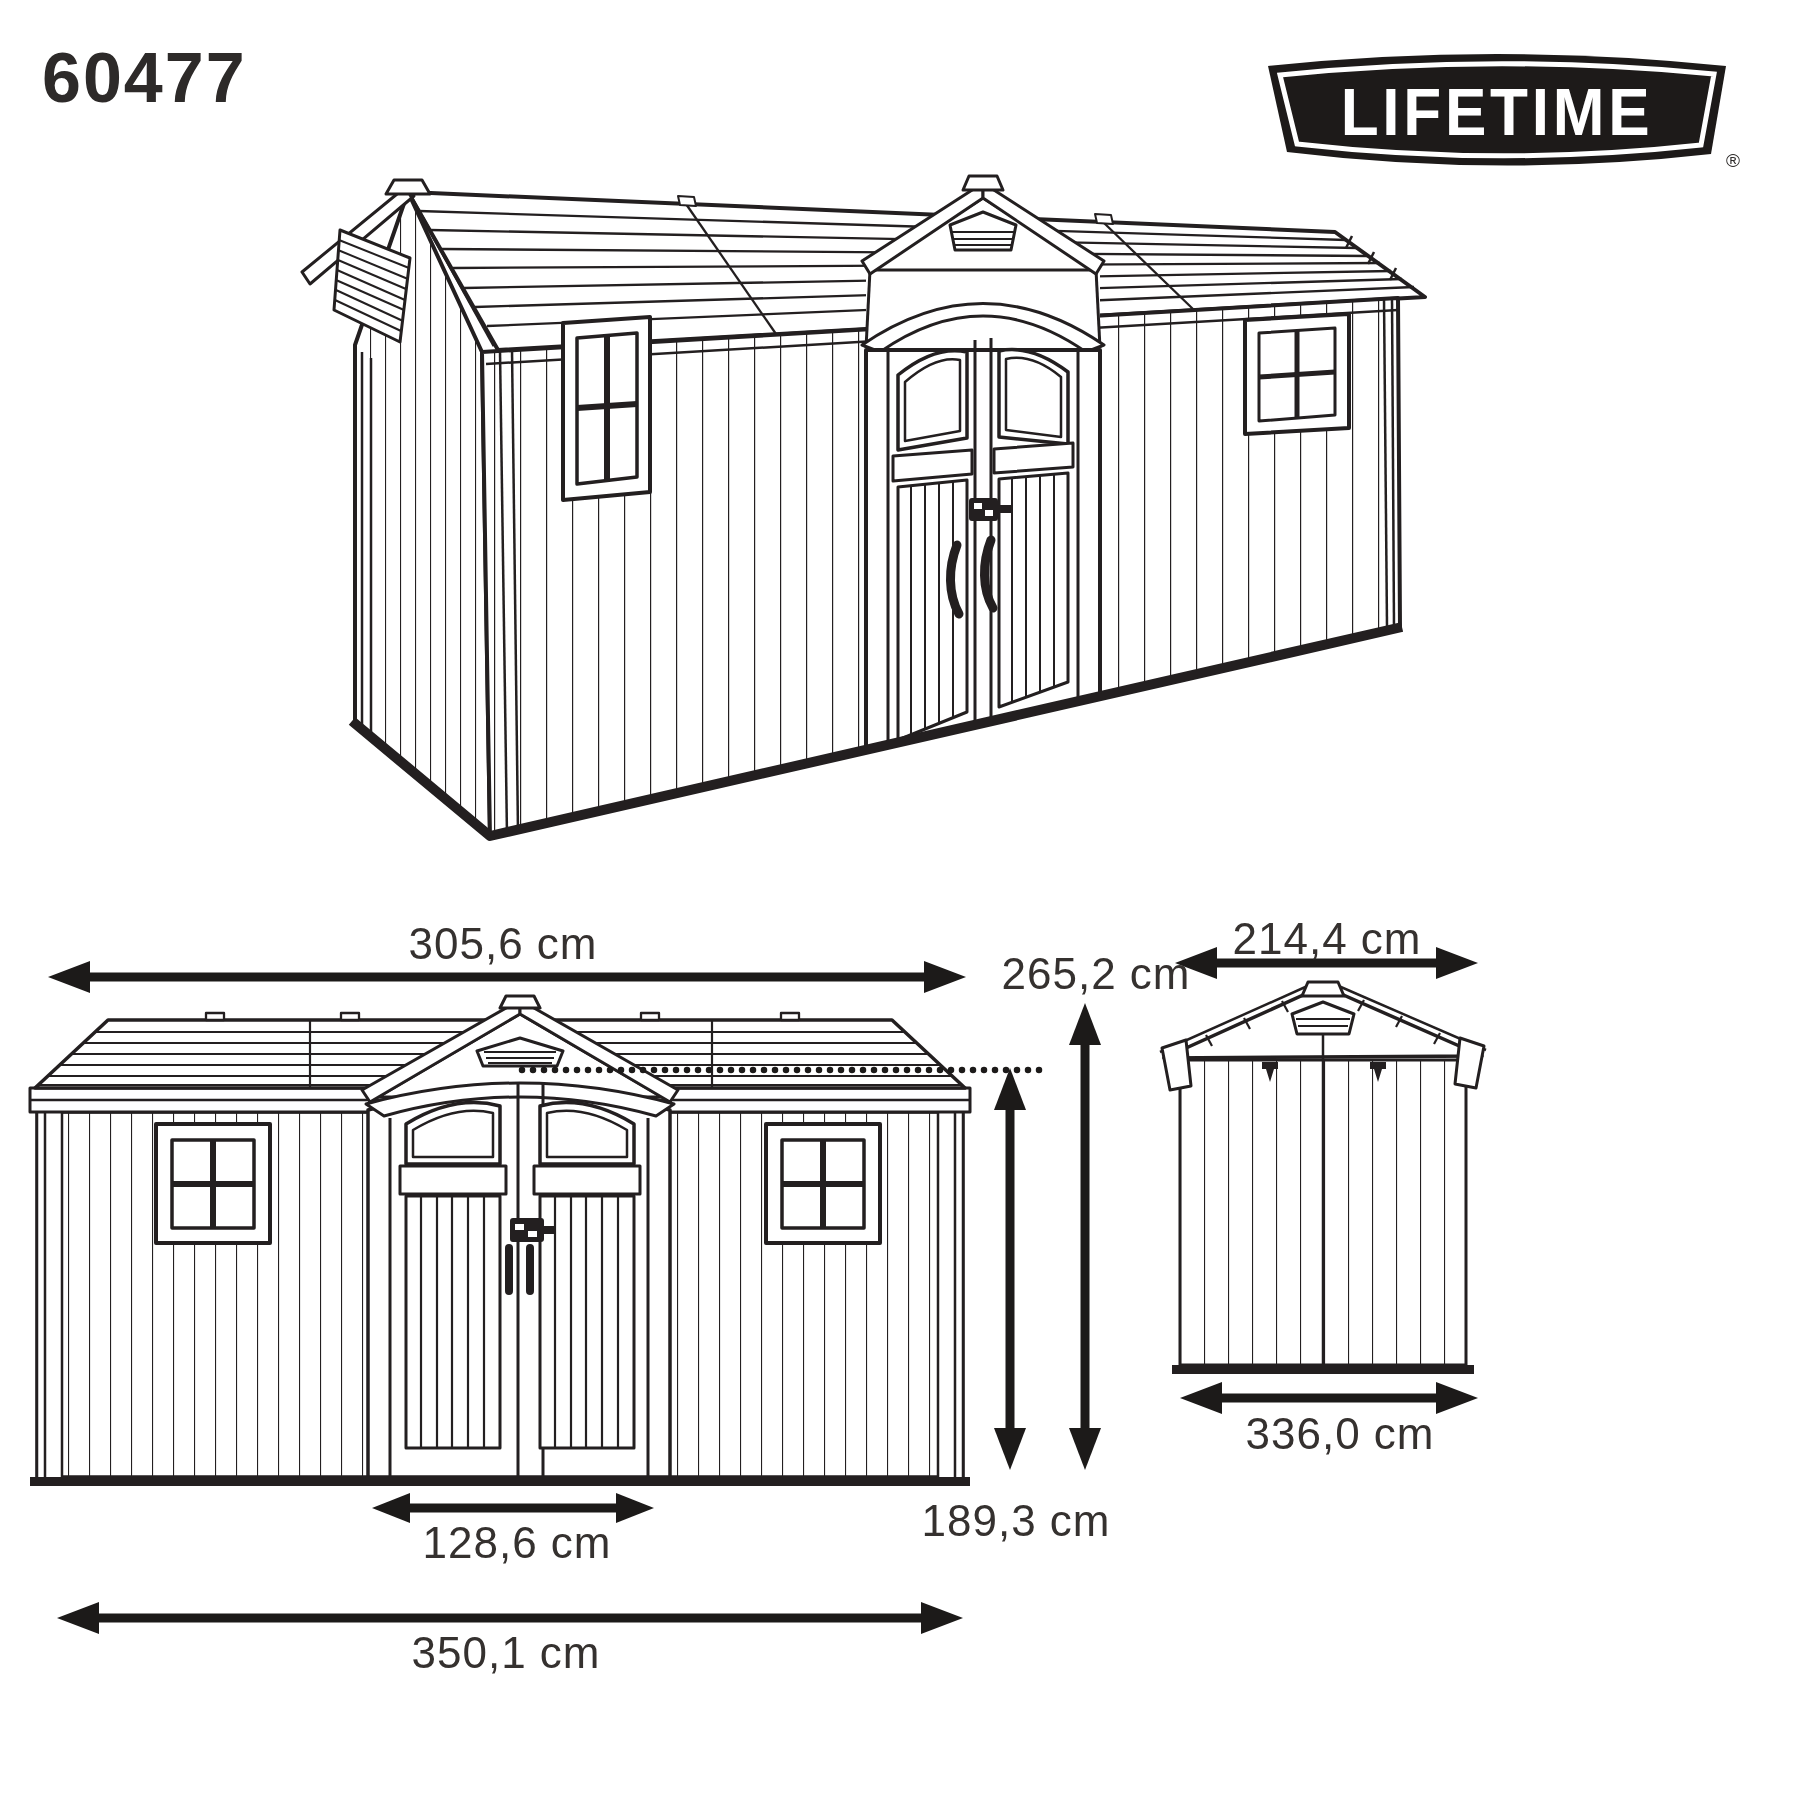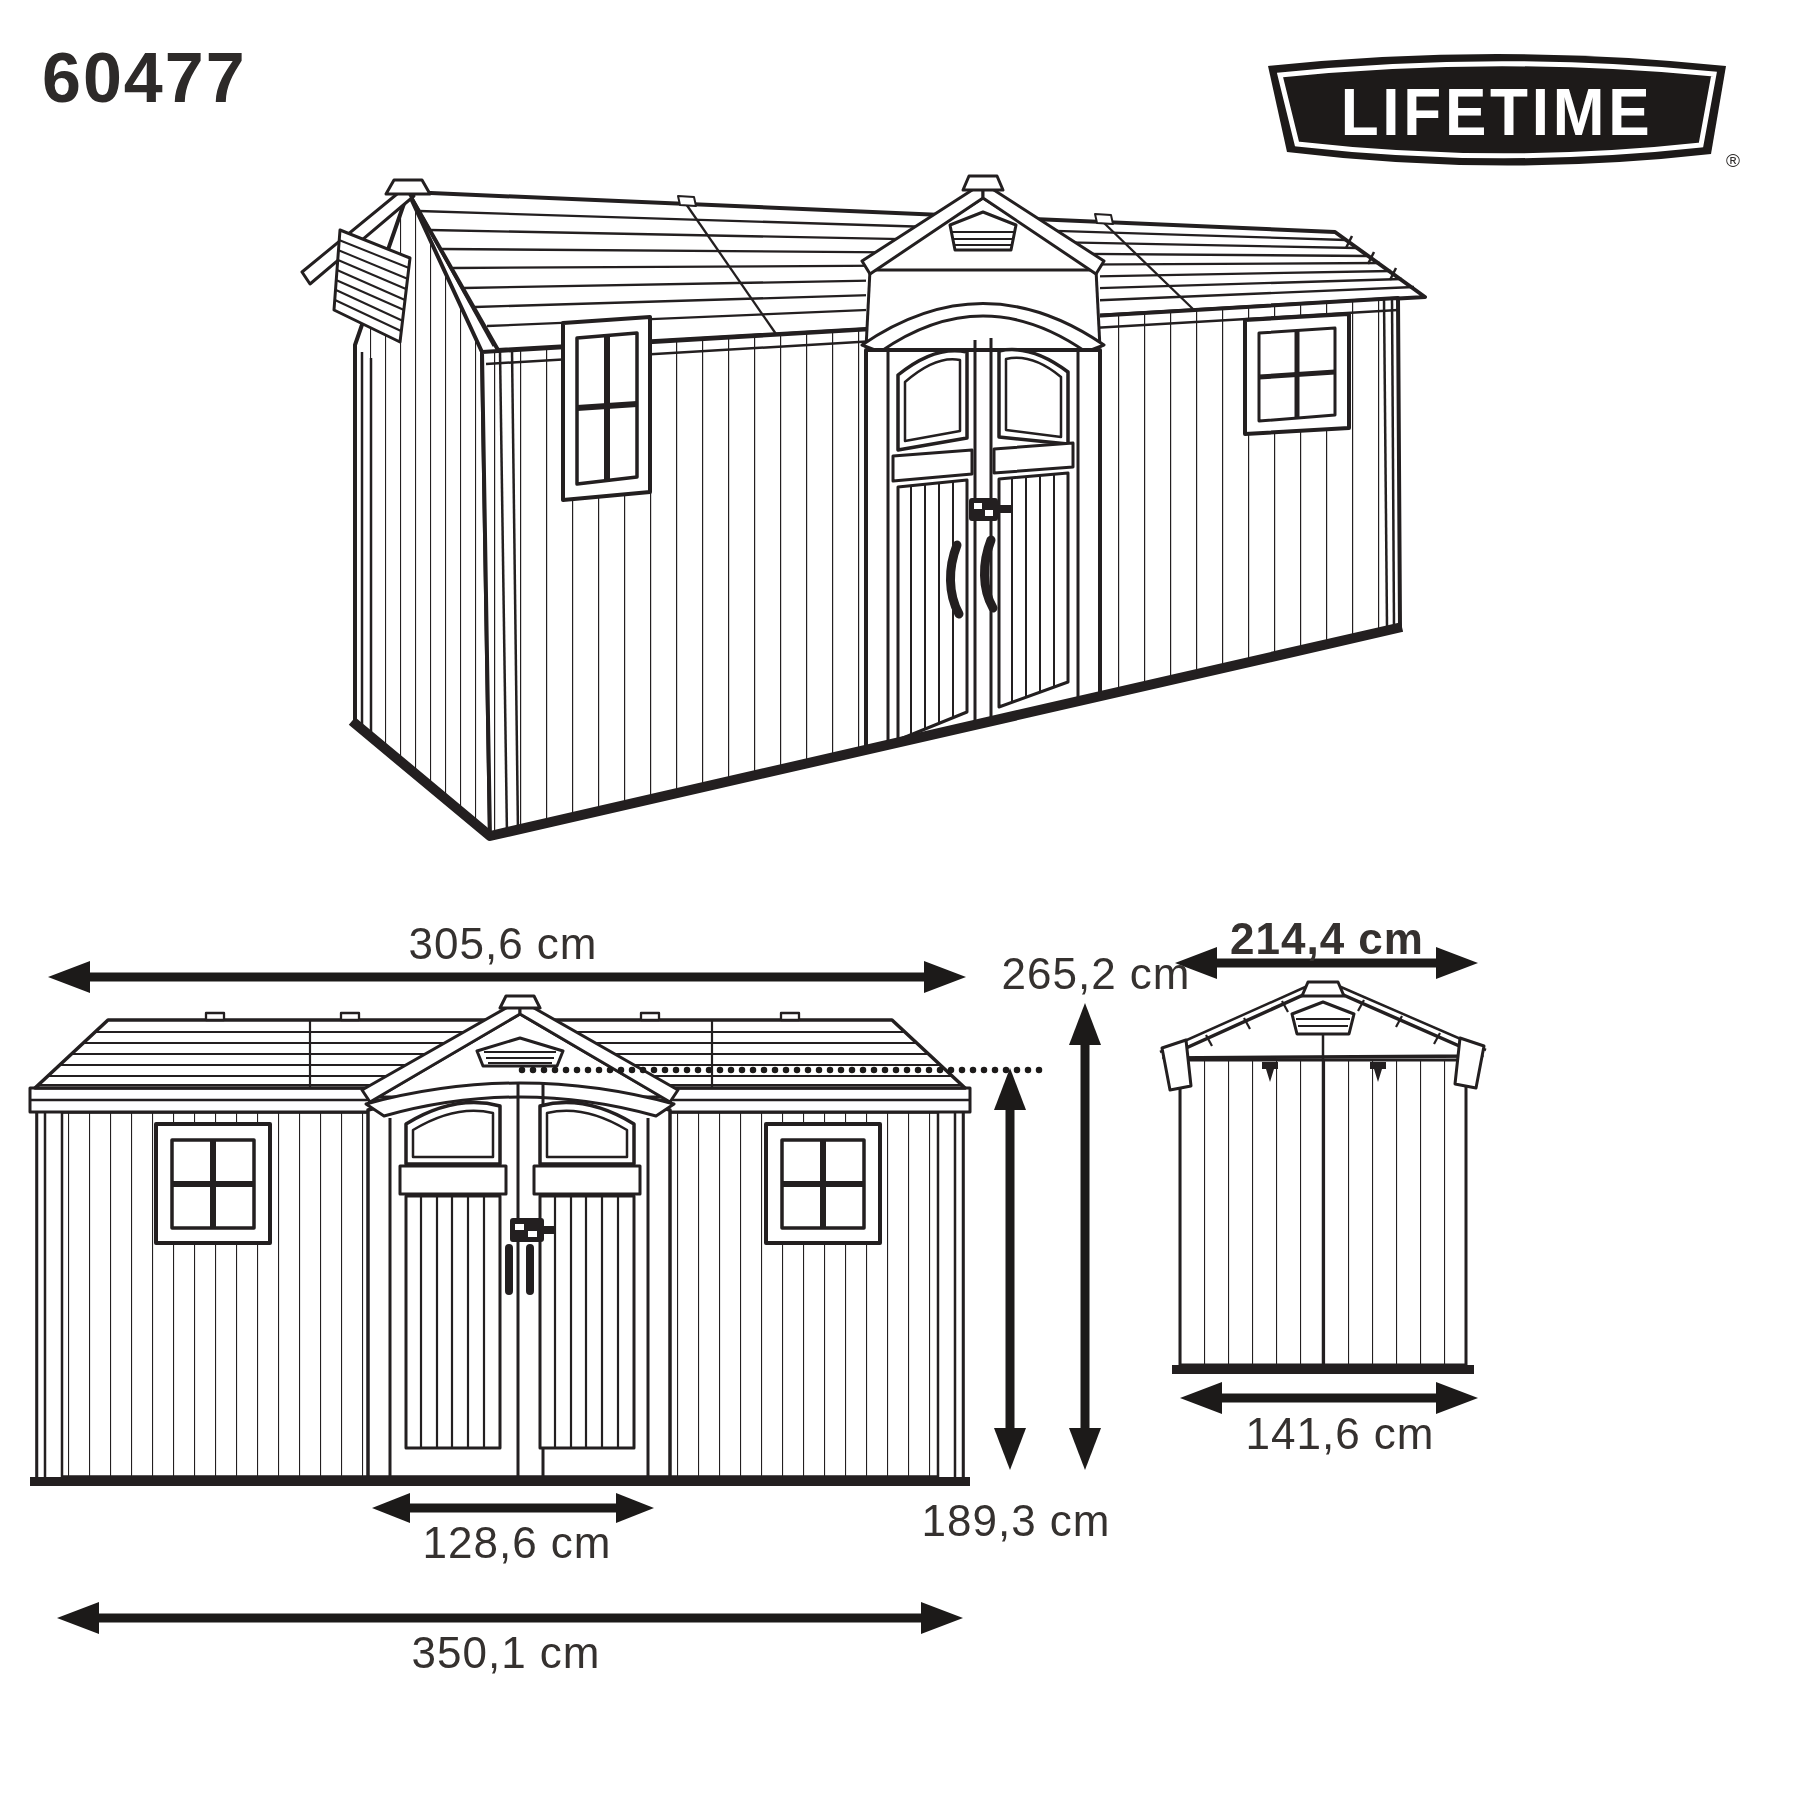--- a/index.html
+++ b/index.html
@@ -352,19 +352,19 @@
   </g>
 </svg>
 
 <div id="model-number">60477</div>
 
 <div id="logo-text">LIFETIME</div>
 <div id="reg-mark">®</div>
 
 <div class="lbl" style="left:503px;top:944px;">305,6 cm</div>
 <div class="lbl" style="left:1096px;top:974px;">265,2 cm</div>
-<div class="lbl" style="left:1327px;top:939px;font-weight:bold;">214,4 cm</div>
+<div class="lbl" style="left:1327px;top:939px;">214,4 cm</div>
 <div class="lbl" style="left:1016px;top:1521px;">189,3 cm</div>
 <div class="lbl" style="left:517px;top:1543px;">128,6 cm</div>
 <div class="lbl" style="left:506px;top:1653px;">350,1 cm</div>
-<div class="lbl" style="left:1340px;top:1434px;">141,6 cm</div>
+<div class="lbl" style="left:1340px;top:1434px;">336,0 cm</div>
 
 </div>
 
 </body></html>

